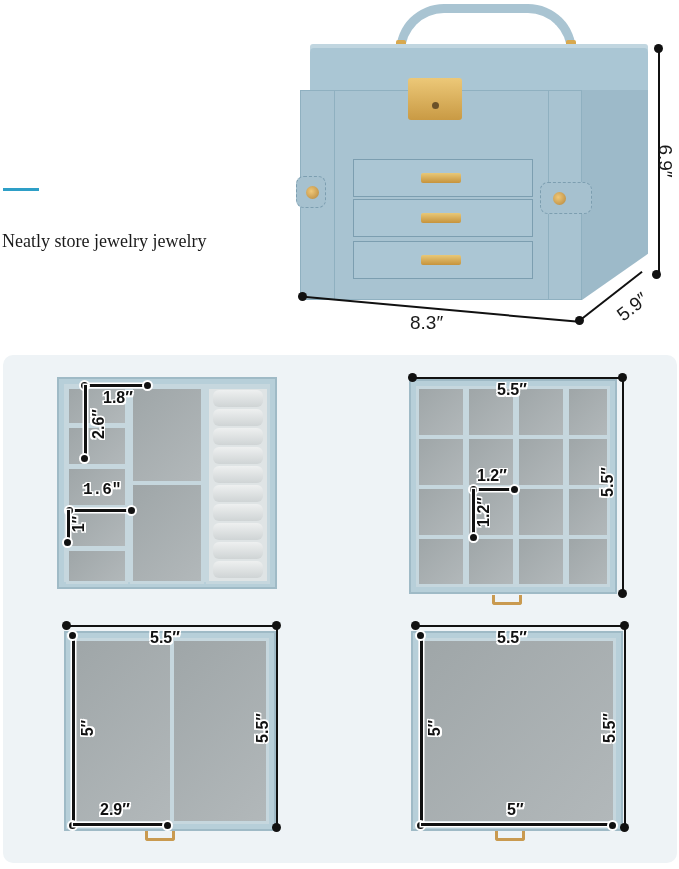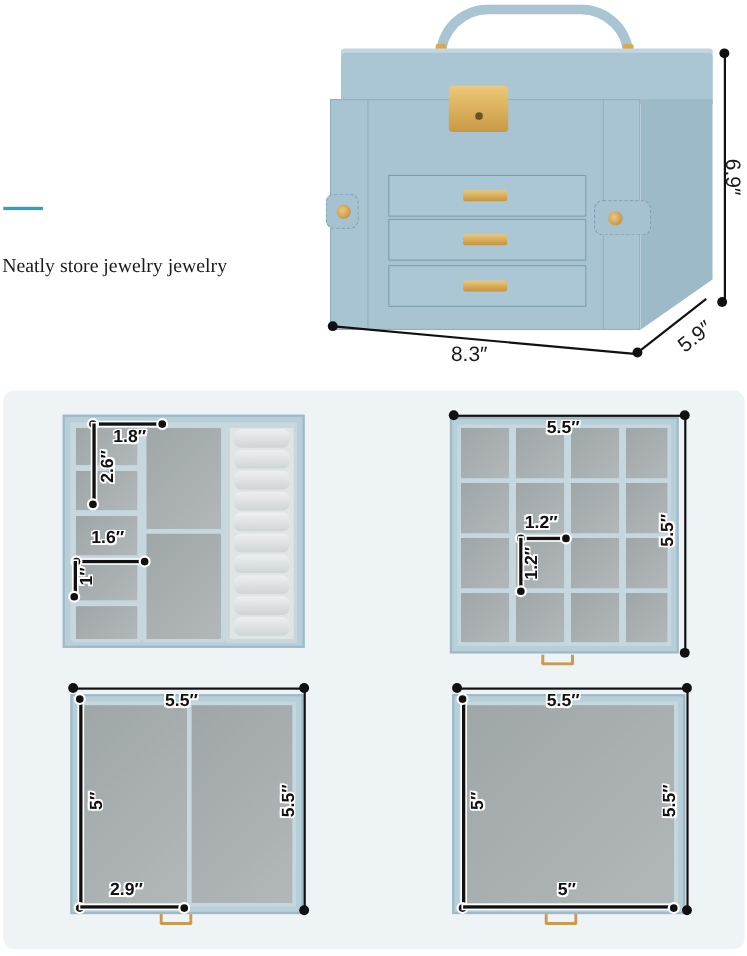--- a/index.html
+++ b/index.html
@@ -122,21 +122,21 @@
       </div>
     </div>
   </div>
   <div class="w-line" style="left:81px; top:29px; width:62px; height:3px;"></div>
   <div class="w-dot" style="left:76px; top:25px;"></div>
   <div class="w-dot" style="left:139px; top:25px;"></div>
   <div class="w-label" style="left:100px; top:34px;">1.8″</div>
   <div class="w-line" style="left:81px; top:30px; width:3px; height:74px;"></div>
   <div class="w-dot" style="left:76px; top:98px;"></div>
   <div class="w-label rot" style="left:81px; top:60px;">2.6″</div>
-  <div class="w-label" style="left:80px; top:126px;">1.6″</div>
+  <div class="w-label" style="left:80px; top:126px;font-family:Liberation Mono, monospace;">1.6″</div>
   <div class="w-line" style="left:66px; top:154px; width:62px; height:3px;"></div>
   <div class="w-dot" style="left:61px; top:150px;"></div>
   <div class="w-dot" style="left:123px; top:150px;"></div>
   <div class="w-line" style="left:64px; top:155px; width:3px; height:32px;"></div>
   <div class="w-dot" style="left:59px; top:182px;"></div>
   <div class="w-label rot" style="left:68px; top:160px;">1″</div>
 
   <div class="tray" style="left:406px; top:24px; width:208px; height:215px;">
     <div class="tray-inner" style="background:#c6d7de;">
       <div class="cell" style="left:0; top:0; width:50px; height:52px;"></div>

